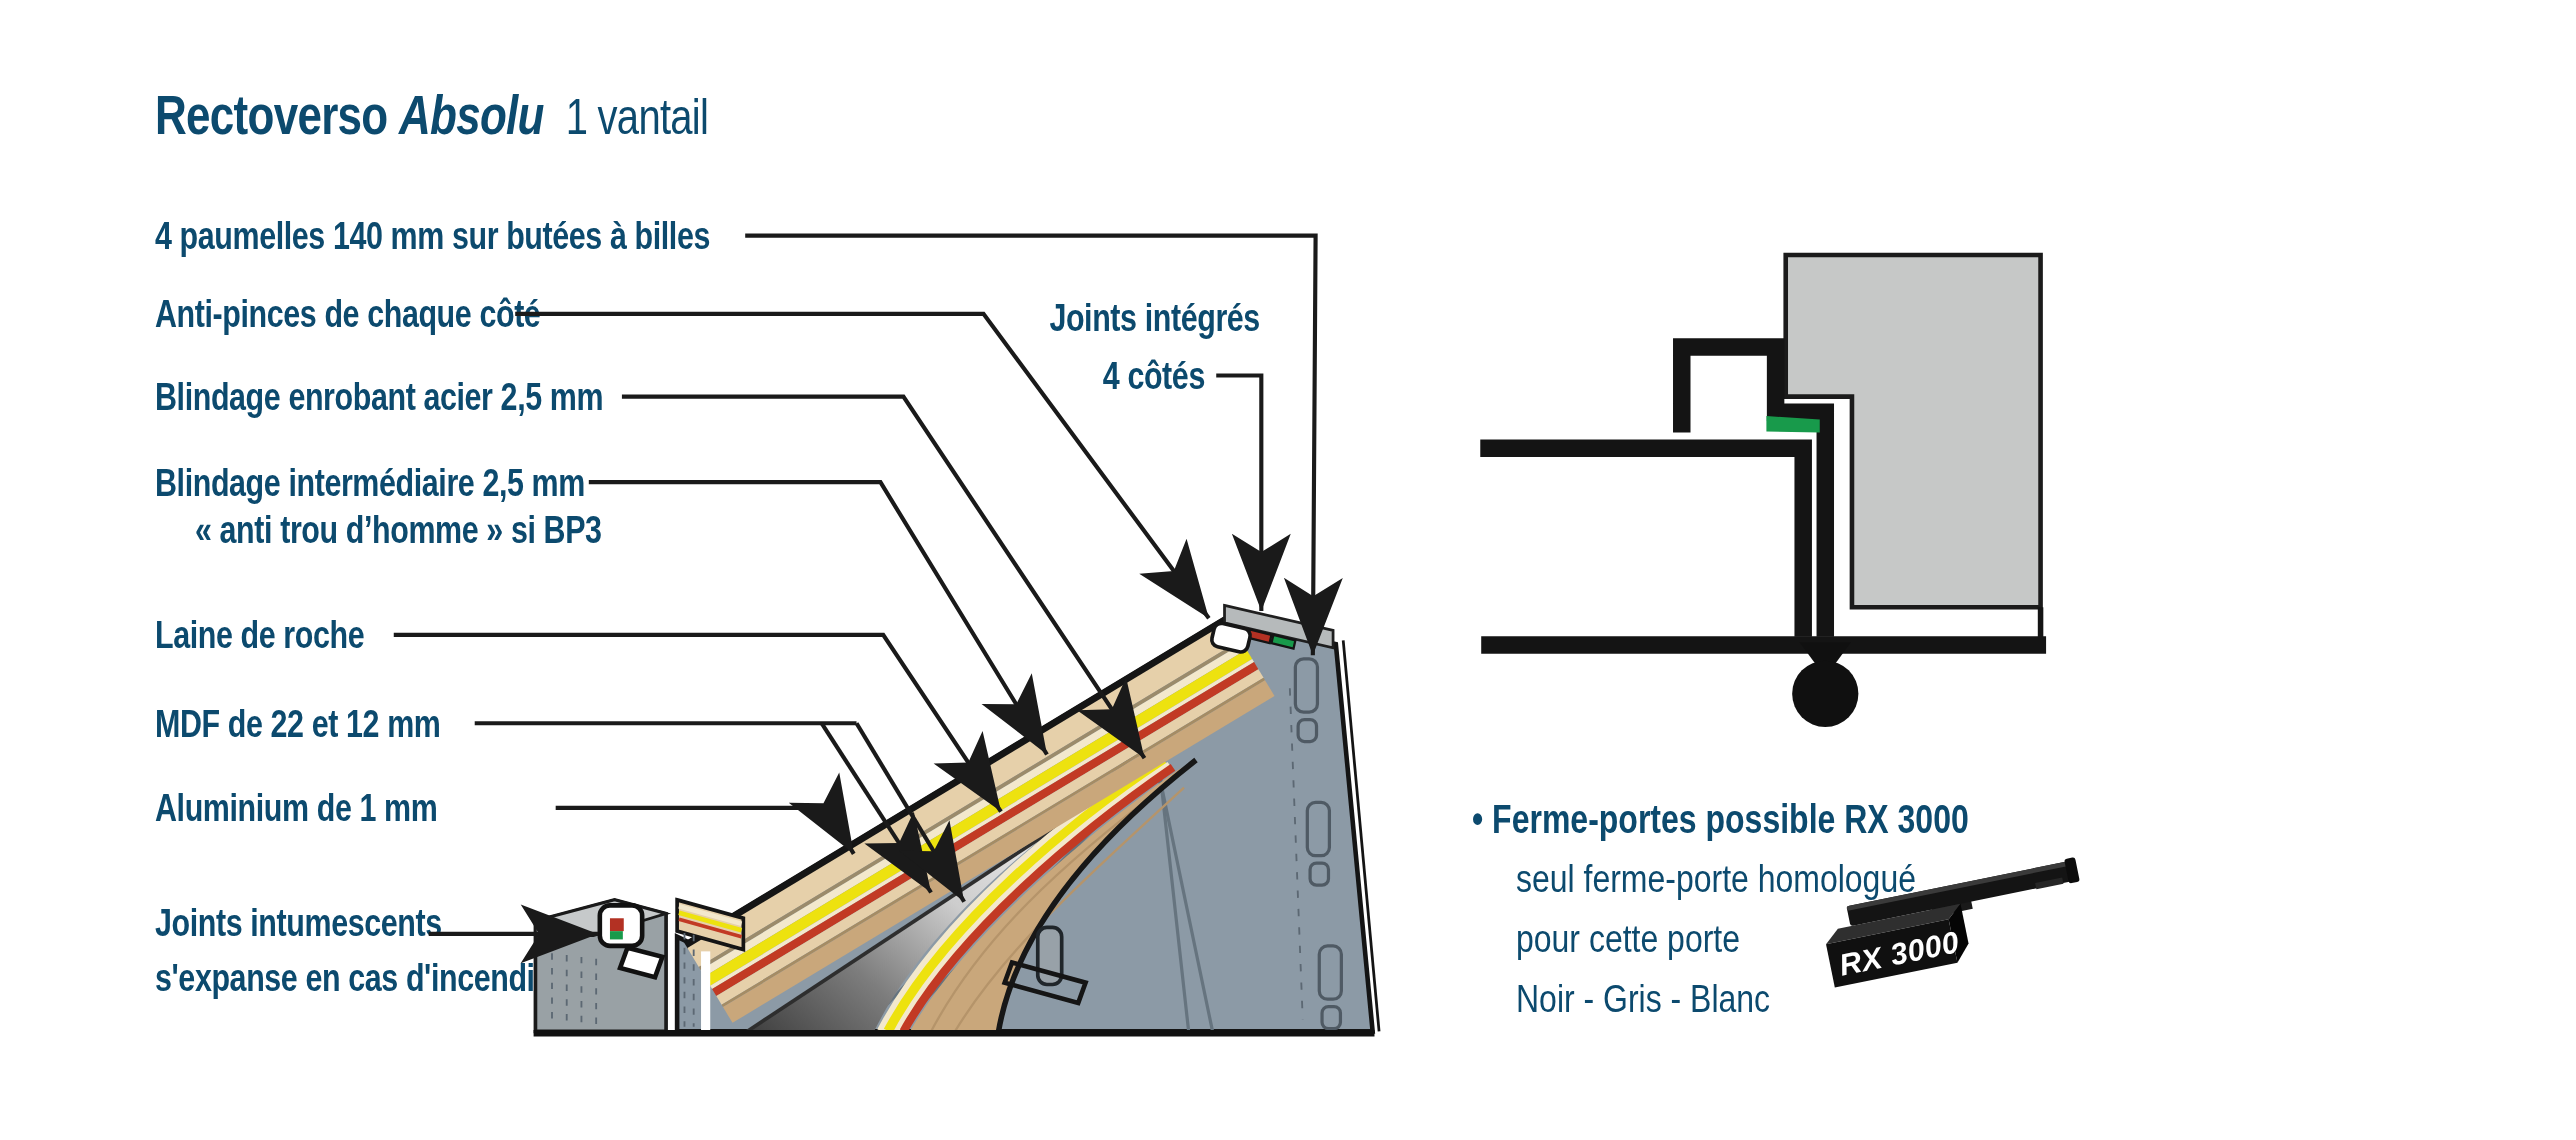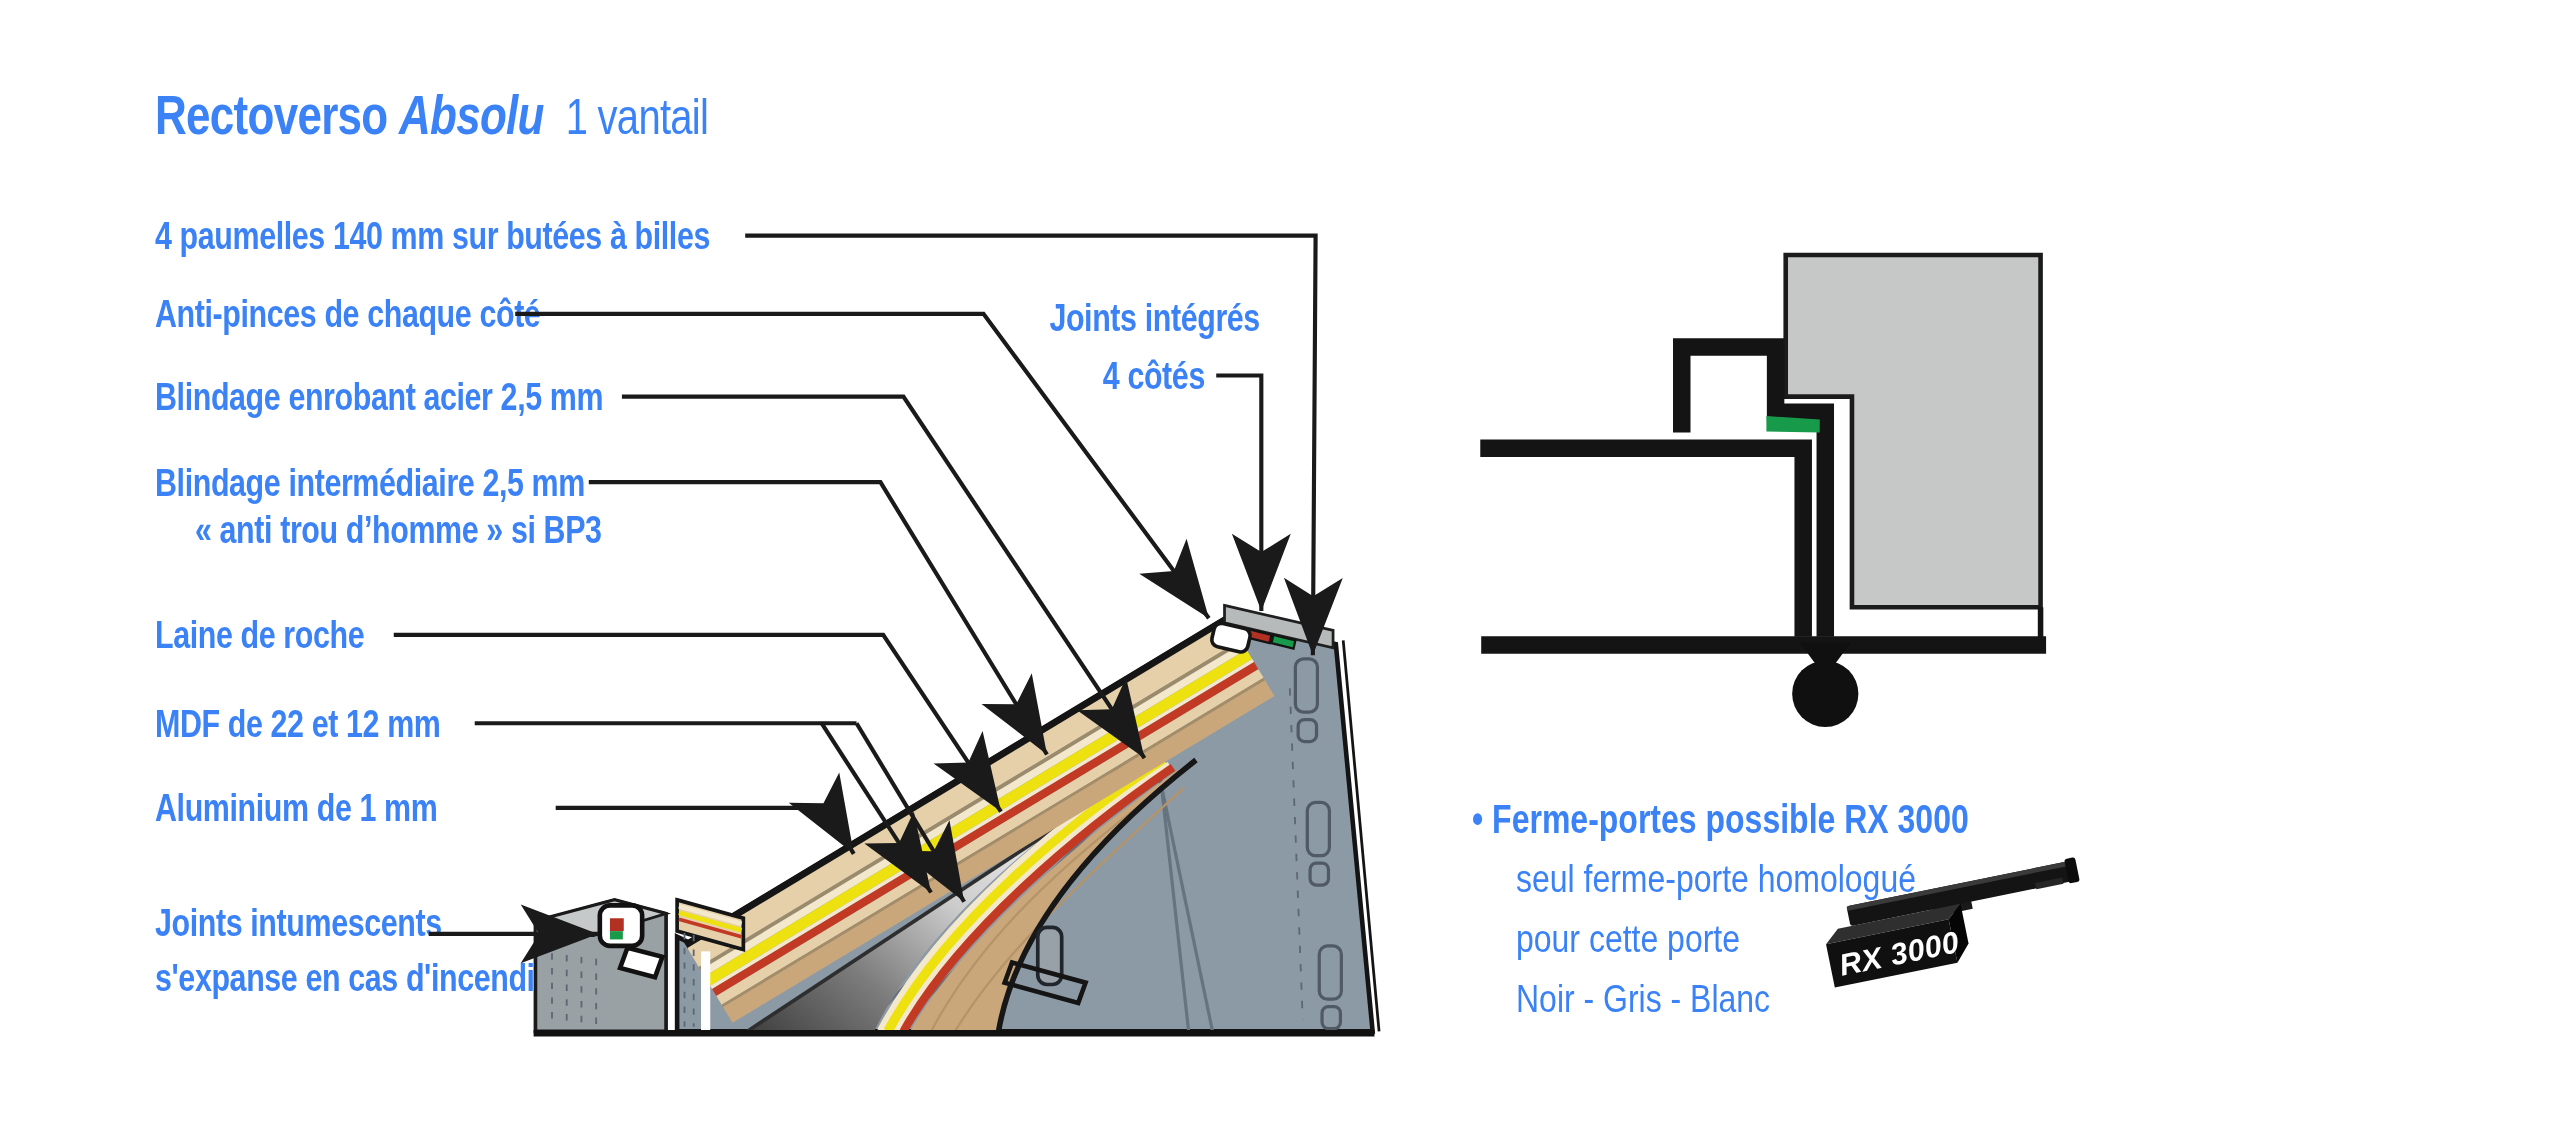--- a/index.html
+++ b/index.html
@@ -1,17 +1,17 @@
 <!DOCTYPE html>
 <html style="font-size:14.7px"><head>
 <meta charset="utf-8">
 <style>
   html,body{margin:0;padding:0;background:#ffffff;}
   #page{position:relative;width:2576px;height:1052px;background:#ffffff;overflow:hidden;
-        font-family:"Liberation Sans",sans-serif;color:#3b82f6;}
+        font-family:"Liberation Sans",sans-serif;color:#0c4a6e;}
   svg{position:absolute;left:0;top:0;}
   .ttl{position:absolute;left:155px;top:83px;font-size:55px;white-space:nowrap;
        transform:scaleX(0.80);transform-origin:0 50%;letter-spacing:-0.9px;}
   .ttl .b{font-weight:700;}
   .ttl .bi{font-weight:700;font-style:italic;}
   .ttl .v{font-weight:400;font-size:50px;margin-left:13px;}
   .lbl{position:absolute;font-size:39px;font-weight:700;white-space:nowrap;line-height:1;
        transform:scaleX(0.78);transform-origin:0 50%;letter-spacing:-0.5px;}
   .lblr{position:absolute;font-size:39px;font-weight:700;white-space:nowrap;line-height:1;
        transform:scaleX(0.78);transform-origin:100% 50%;letter-spacing:-0.5px;}

